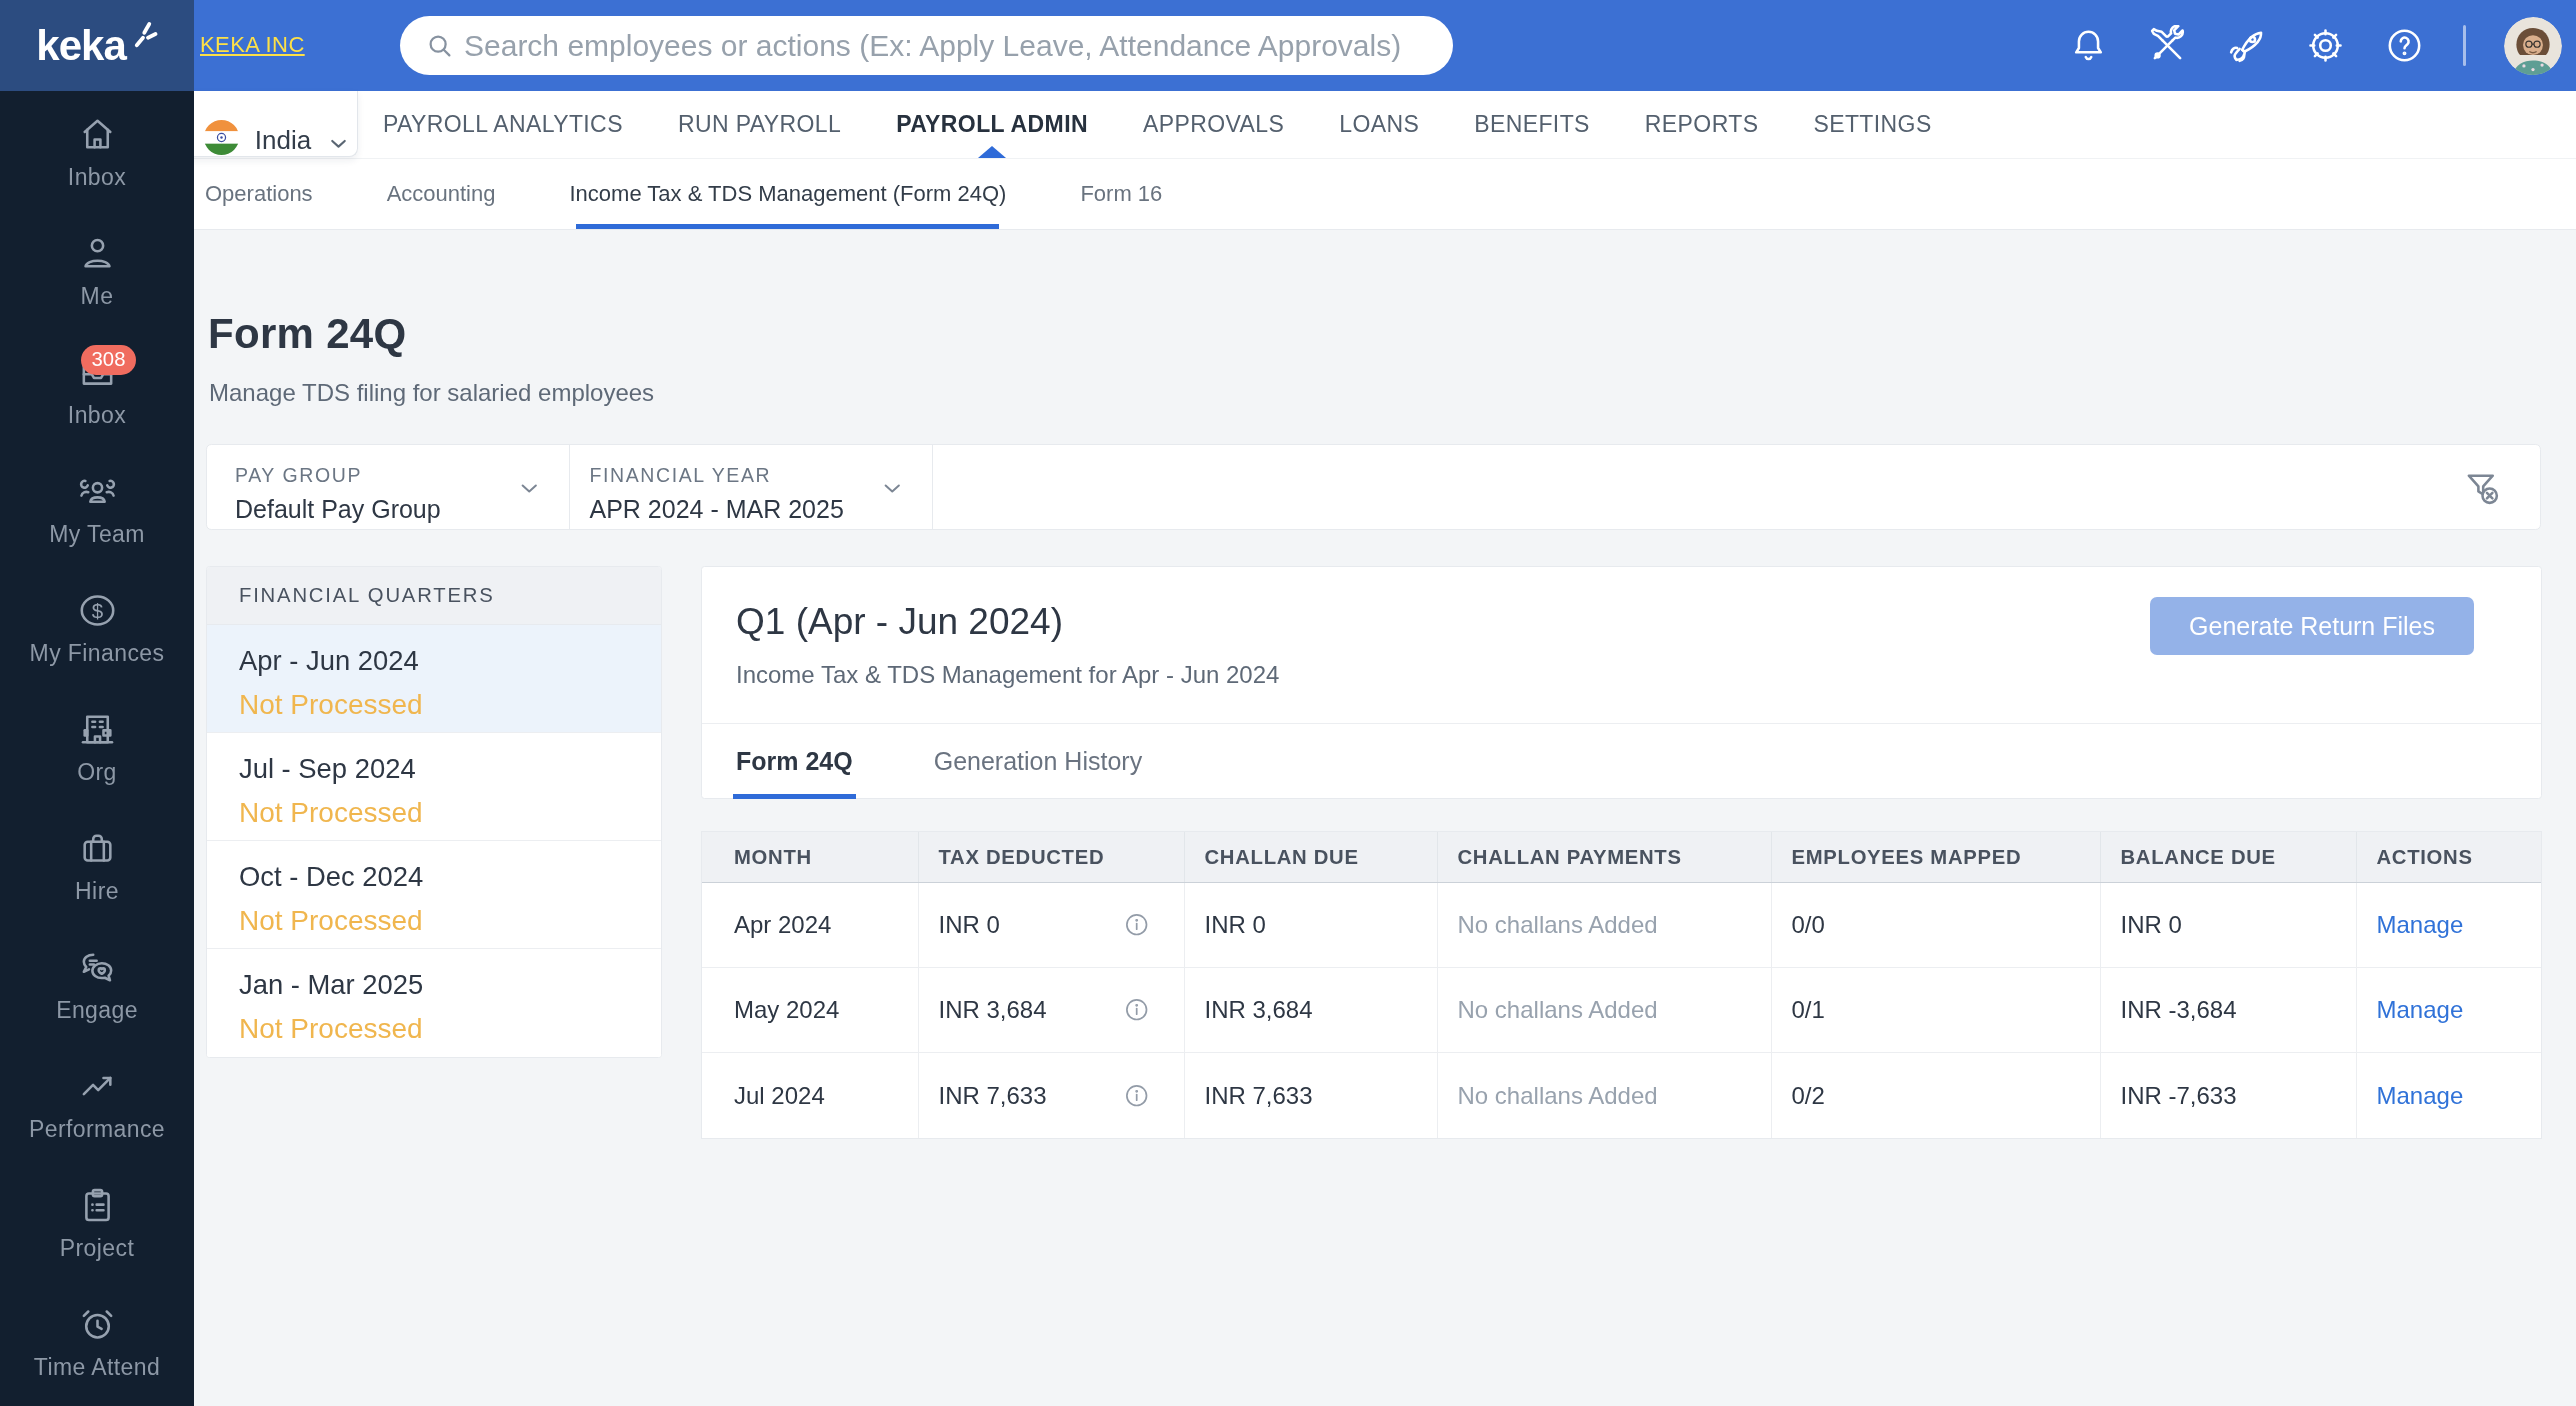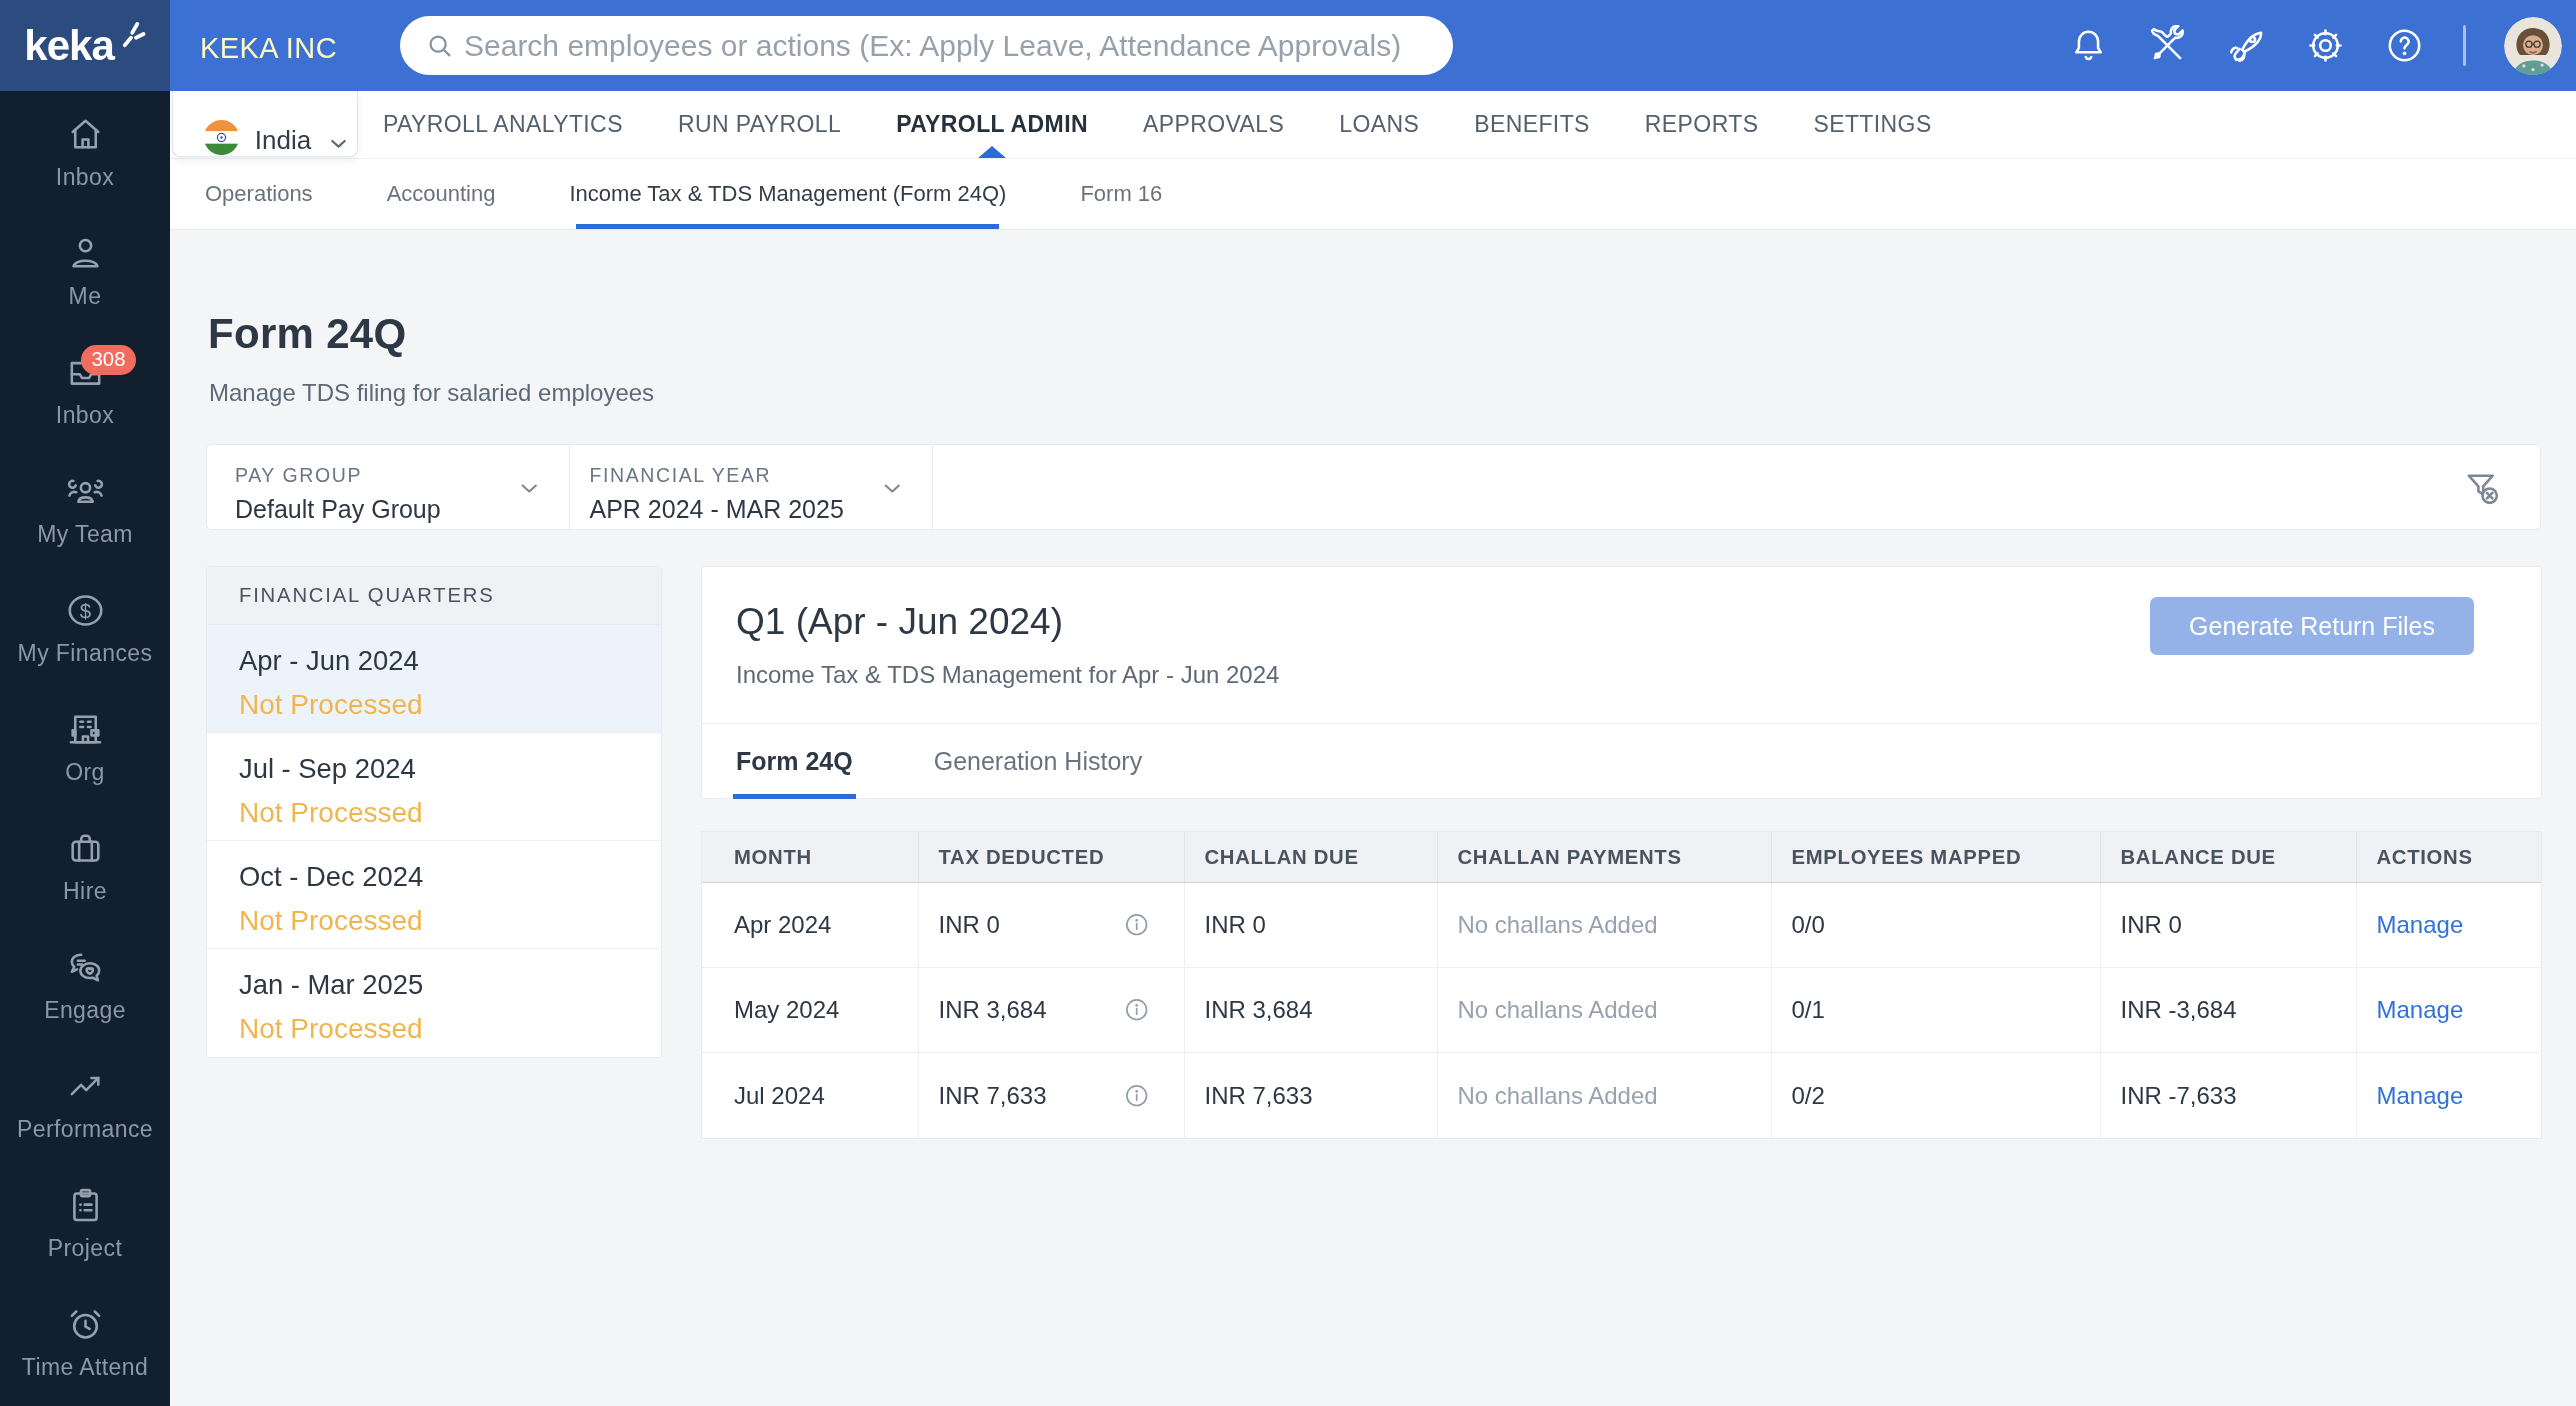--- a/index.html
+++ b/index.html
@@ -8,33 +8,33 @@
     --dark:#2E3744; --mid:#5E6977; --light:#98A2AE; --side-text:#8D98A6;
     --accent:#2F6BD8; --link:#3072D8; --amber:#F0B64E; --badge:#F06C5F;
     --btn-disabled:#94B2E8; --selected:#ECF3FB;
   }
   *{box-sizing:border-box;margin:0;padding:0;font-family:"Liberation Sans","DejaVu Sans",sans-serif;}
   html,body{width:2576px;height:1406px;}
   body{position:relative;overflow:hidden;background:var(--bg);}
   svg{display:block;}
 
   
-  .sidebar{position:absolute;left:0;top:0;width:170px;height:100%;background:var(--sidebar-bg);z-index:6;}
+  .sidebar{position:absolute;left:0;top:0;width:194px;height:100%;background:var(--sidebar-bg);z-index:6;}
   .logo{height:91px;background:var(--logo-bg);display:flex;align-items:center;justify-content:center;gap:1.8px;}
   .logo-text{color:#fff;font-size:42px;font-weight:800;letter-spacing:-0.9px;line-height:1;}
   .logo-spark{margin-bottom:23px;color:#fff;}
   .side-nav{padding-top:10.6px;}
   .side-item{height:119px;display:flex;flex-direction:column;align-items:center;padding-top:12.4px;position:relative;cursor:pointer;}
   .side-icon{color:#96A1AF;}
   .side-label{margin-top:8.8px;font-size:23px;color:var(--side-text);letter-spacing:0.4px;}
   .side-badge{position:absolute;left:81px;top:5.3px;min-width:51px;height:30px;padding:0 10.6px;background:var(--badge);border-radius:15px;color:#fff;font-size:20.3px;display:flex;align-items:center;justify-content:center;}
 
   
   .topbar{position:absolute;left:170px;top:0;right:0;height:91px;background:var(--topbar);}
-  .company{position:absolute;left:30px;top:32px;color:#fef9c3;font-size:29px;font-weight:500;letter-spacing:0.4px;}
+  .company{position:absolute;left:30px;top:32px;color:#fde047;font-size:22px;font-weight:500;letter-spacing:0.4px;text-decoration:underline;}
   .search{position:absolute;left:230px;top:16px;width:1053px;height:59px;background:#fff;border-radius:30px;display:flex;align-items:center;padding:0 25px;}
   .search-icon{color:#8792A0;flex:0 0 auto;}
   .search input{flex:1;border:none;outline:none;margin-left:9px;font-size:30px;color:#3A4450;background:transparent;}
   .search input::placeholder{color:#97A1AC;}
   .top-icons{position:absolute;right:14px;top:0;height:91px;display:flex;align-items:center;gap:38px;color:#fff;}
   .top-icon{cursor:pointer;color:#fff;}
   .top-divider{width:2.7px;height:41px;background:rgba(255,255,255,.55);border-radius:1.8px;}
   .avatar{width:58px;height:58px;border-radius:50%;overflow:hidden;cursor:pointer;}
 
   

